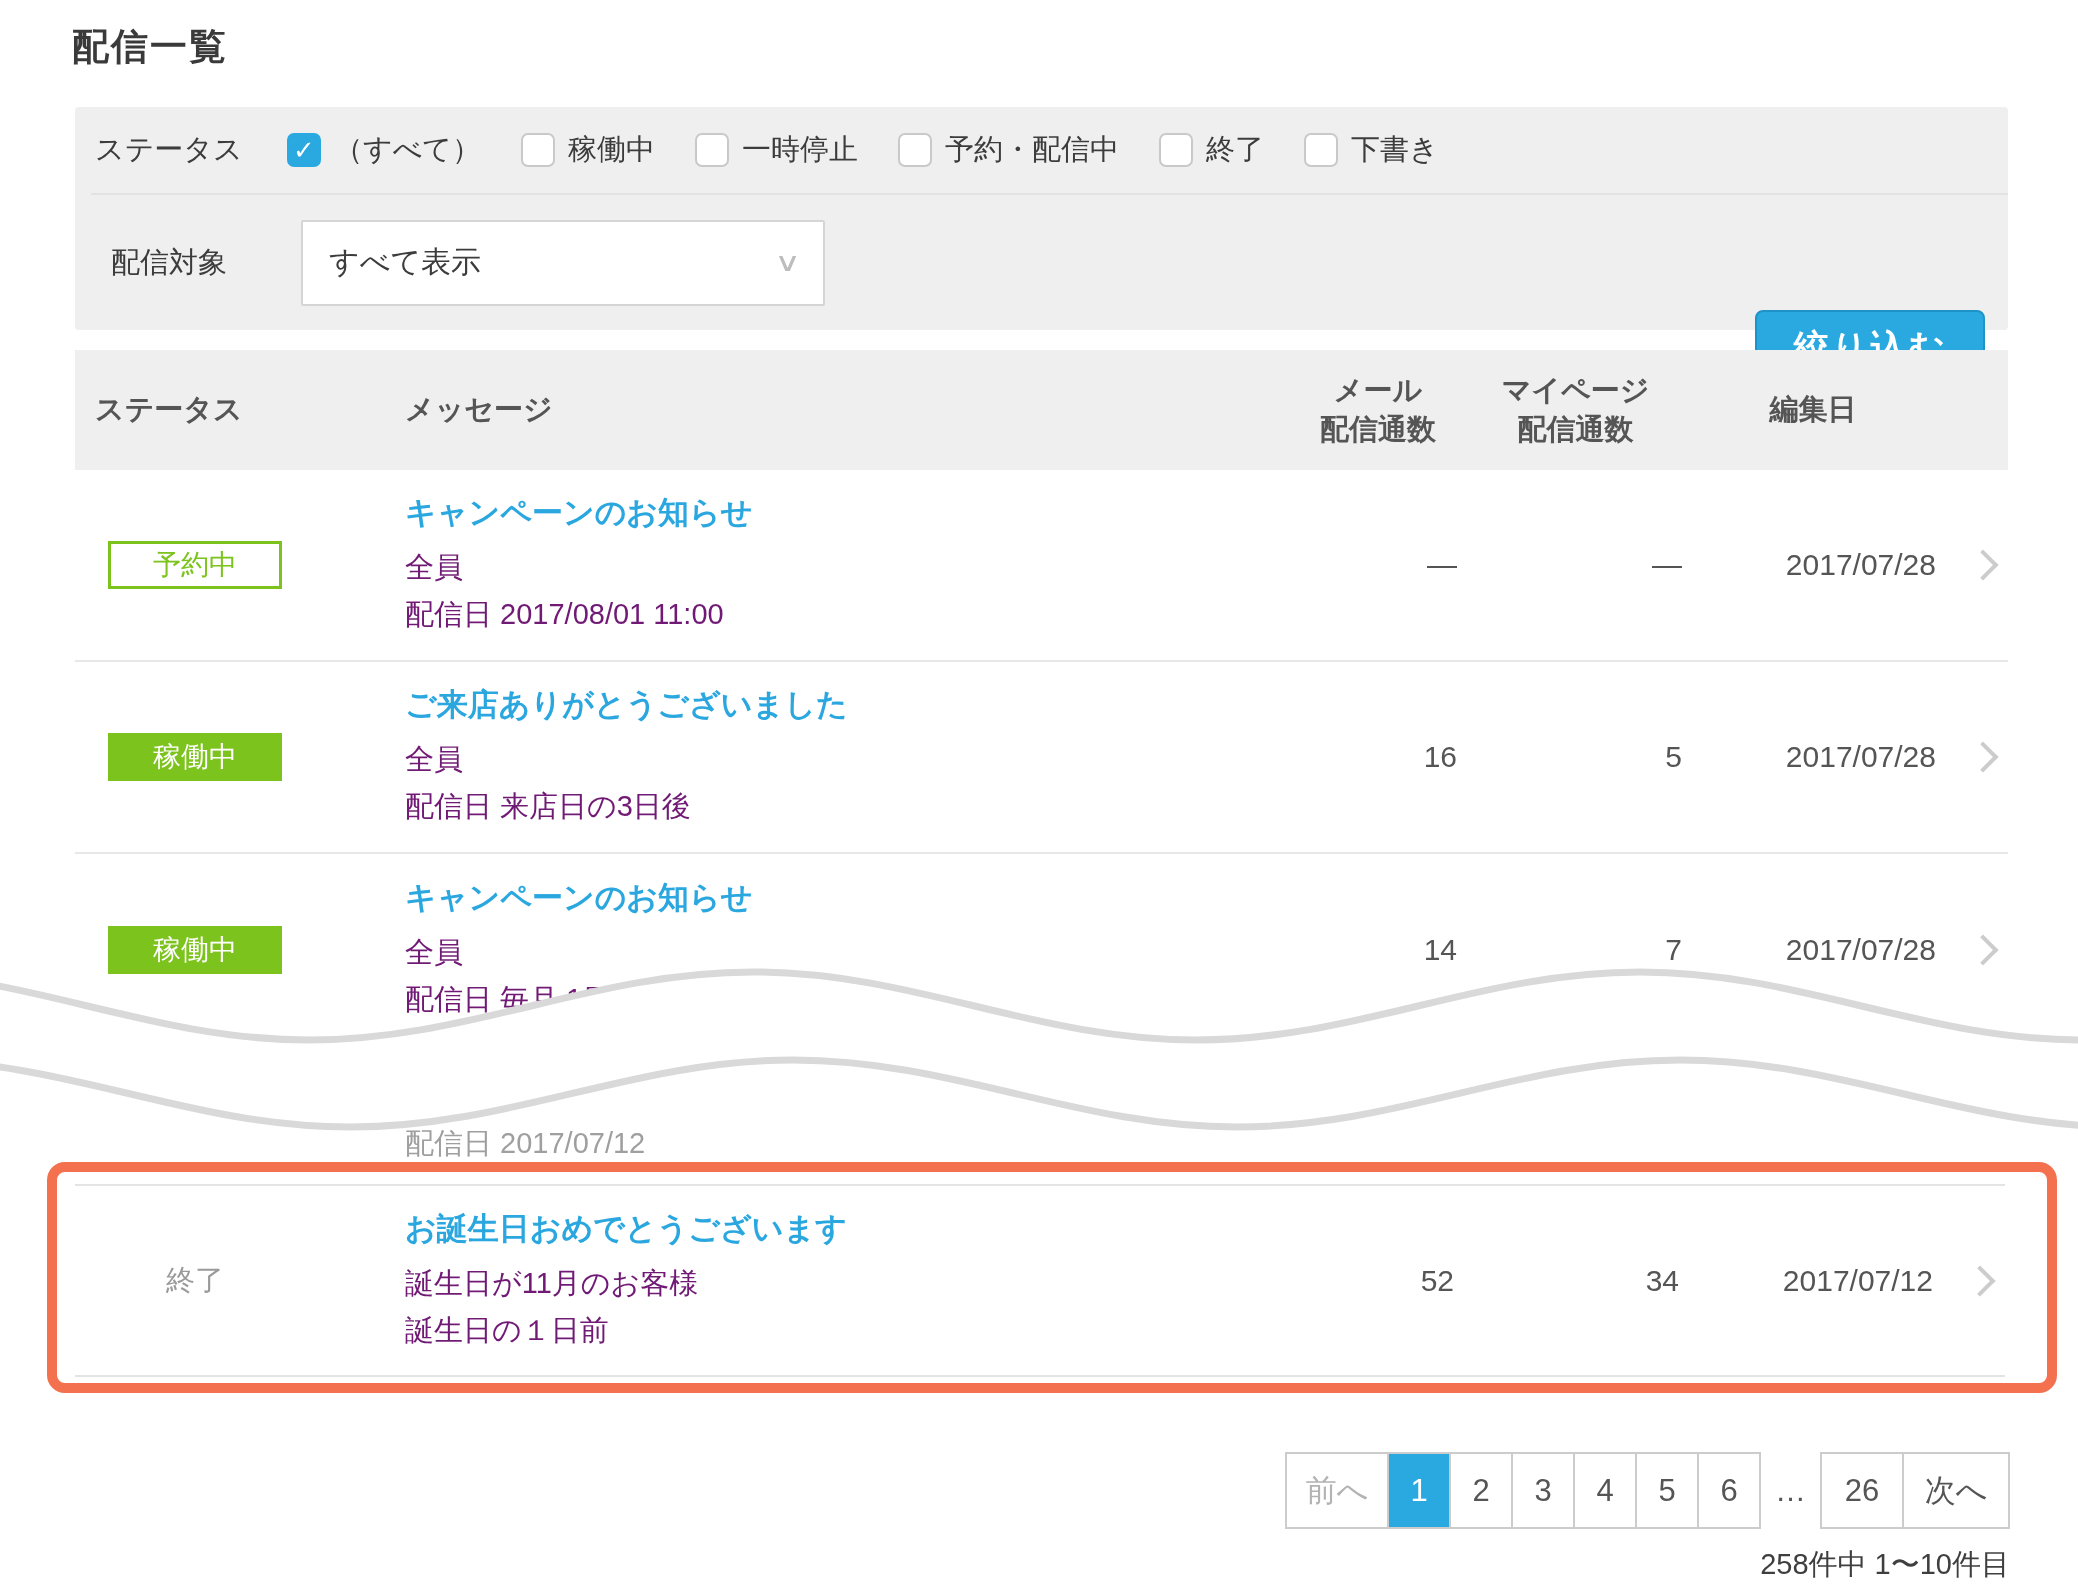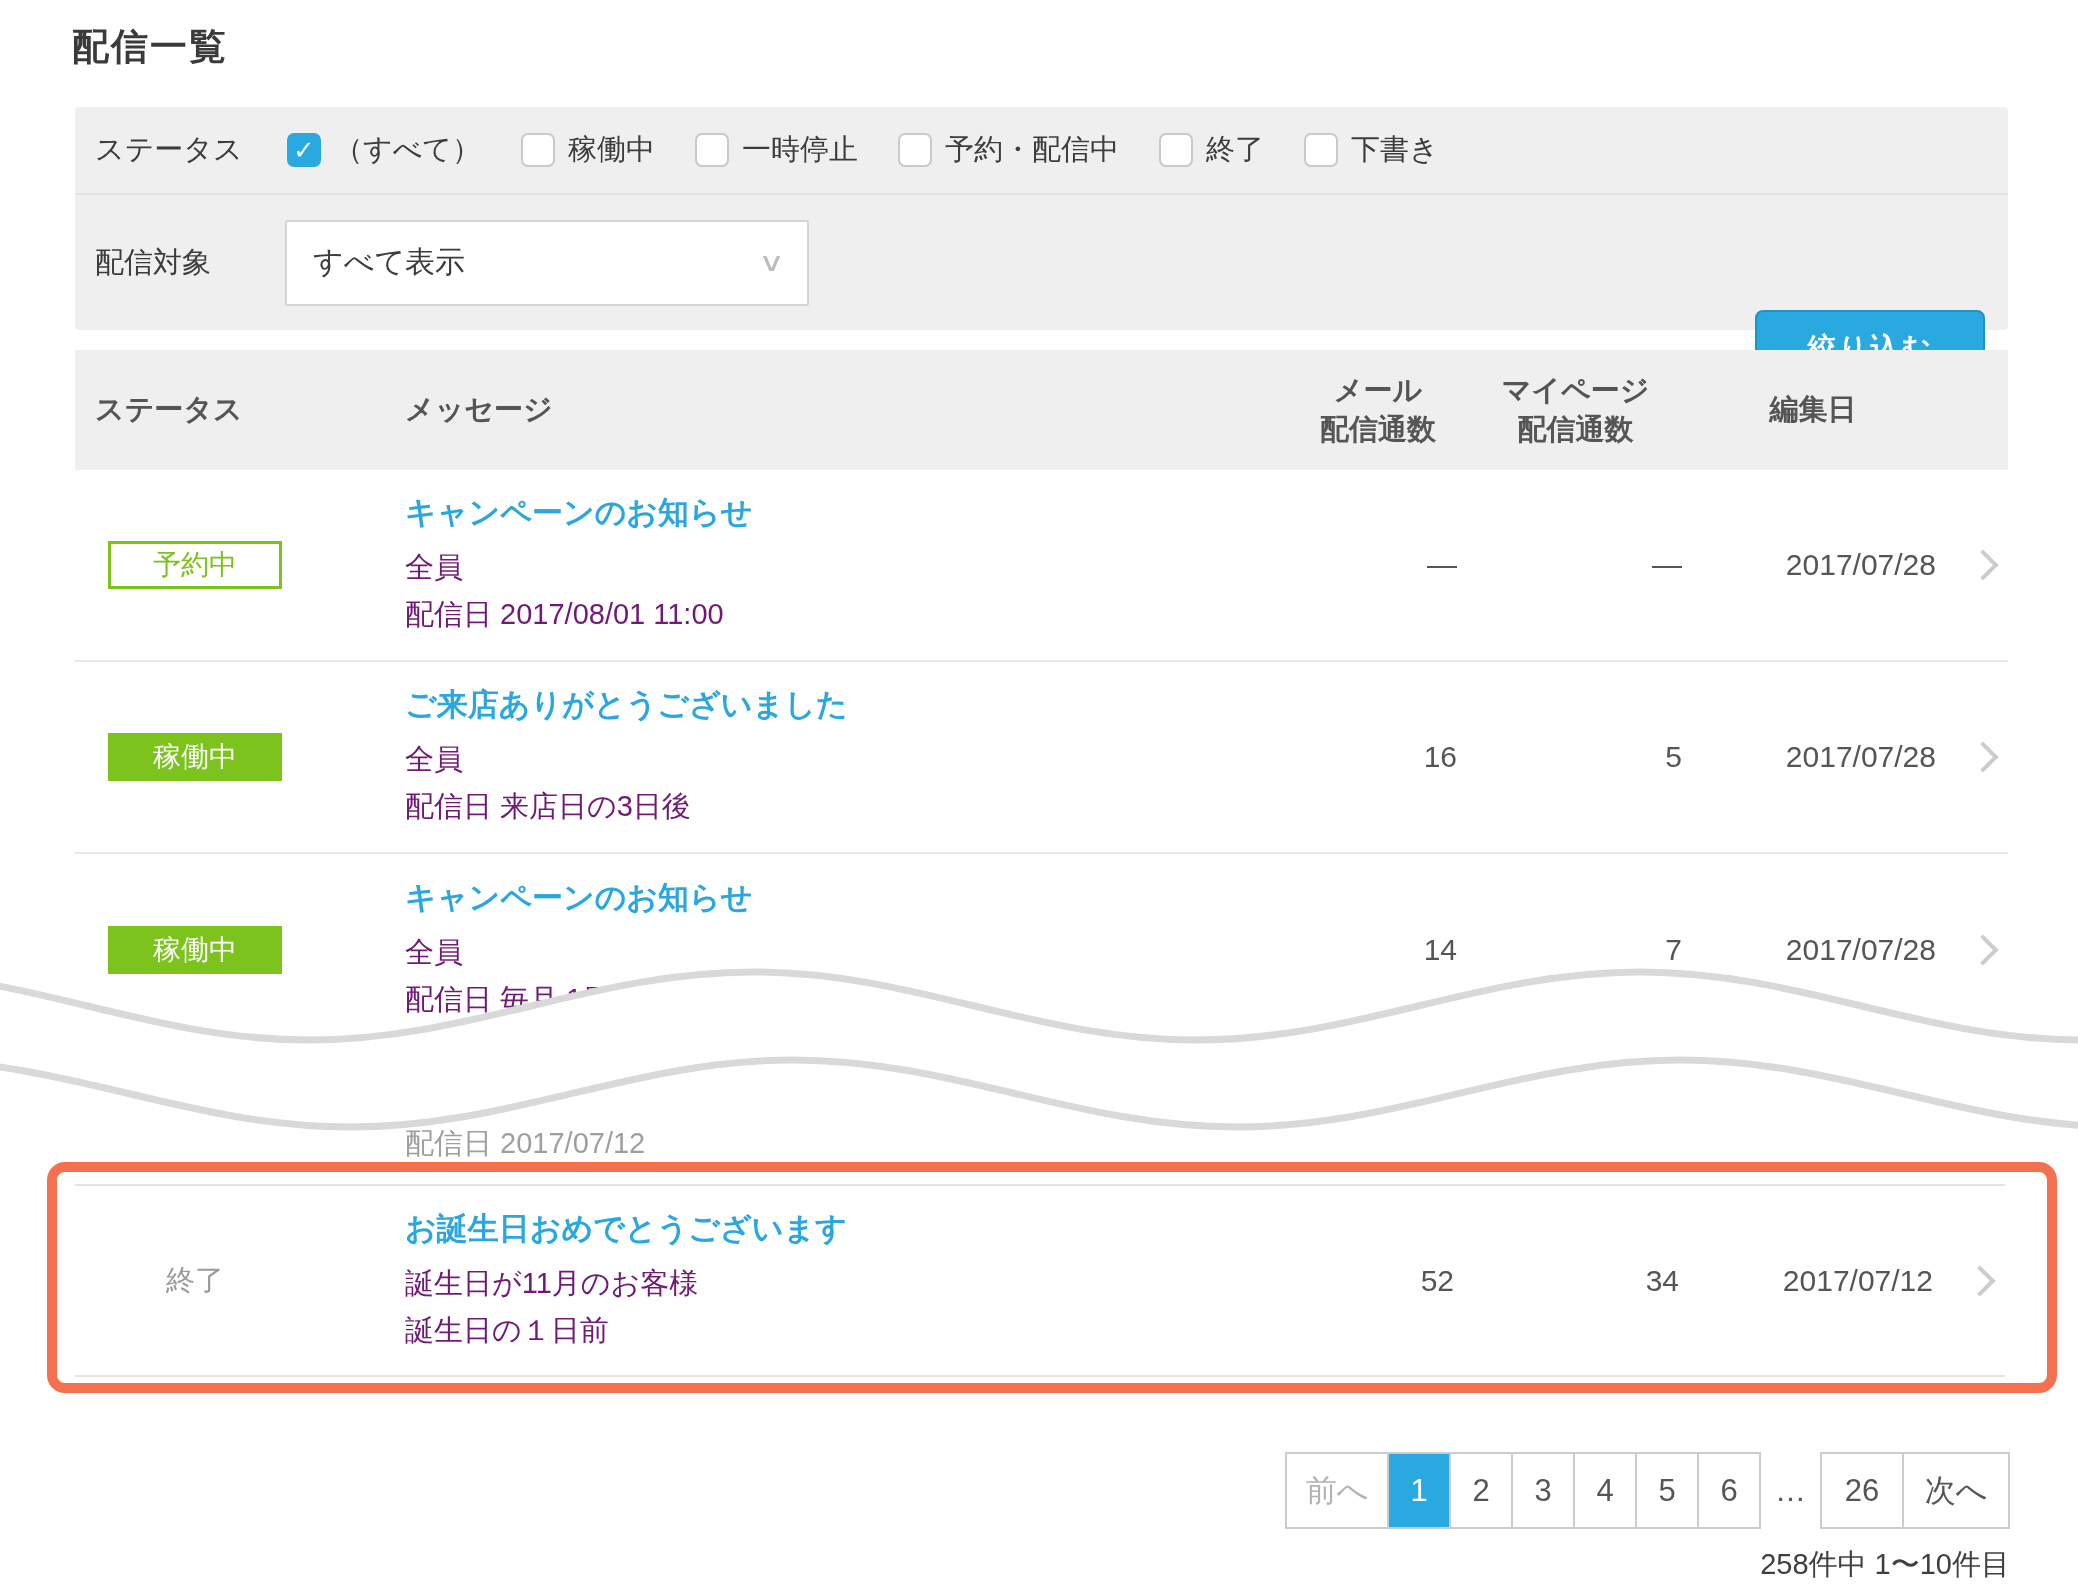--- a/index.html
+++ b/index.html
@@ -10,26 +10,26 @@
   
   .page-title { position:absolute; top:22px; left:72px; font-size:37px; font-weight:bold; color:#3a3a3a; letter-spacing:2px; }
 
   
   .filter-panel { position:absolute; top:107px; left:75px; width:1933px; height:223px; background:#efefef; border-radius:4px; }
   .filter-row1 { height:86px; display:flex; align-items:center; padding-left:20px; font-size:29px; }
   .filter-label { width:192px; color:#3c3c3c; }
   .cb-group { display:flex; align-items:center; margin-right:40px; cursor:pointer; }
   .cb-box { width:34px; height:34px; border-radius:7px; background:#fff; border:2px solid #c9c9c9; margin-right:13px; flex:0 0 auto; }
   .cb-box.checked { background:#29a9e0; border-color:#29a9e0; color:#fff; display:flex; align-items:center; justify-content:center; font-size:26px; font-weight:bold; }
-  .filter-row2 { height:137px; border-top:2px solid #e2e2e2; display:flex; align-items:center; padding-left:20px; position:relative; font-size:29px; }
+  .filter-row2 { height:137px; border-top:2px solid #e2e2e2; display:flex; align-items:center; padding-left:20px; position:relative; font-size:29px;margin-left:16px; }
   .filter-label2 { width:190px; color:#3c3c3c; }
   .select-box { width:524px; height:86px; background:#fff; border:2px solid #d5d5d5; border-radius:2px; display:flex; align-items:center; padding:0 26px; cursor:pointer; }
   .select-box .val { flex:1; font-size:30px; color:#3c3c3c; }
   .select-chevron { color:#bdbdbd; font-size:26px; transform:scaleX(1.4); }
-  .filter-btn { position:absolute; right:23px; top:115px; width:230px; height:77px; background:#29a9e0; border:2px solid #1d93c8; border-radius:8px; color:#fff; font-size:29px; font-weight:bold; display:flex; align-items:center; justify-content:center; cursor:pointer; letter-spacing:2px; }
+  .filter-btn { position:absolute; right:23px; top:115px; width:230px; height:77px; background:#29a9e0; border:2px solid #1d93c8; border-radius:8px; color:#fff; font-size:36px; font-weight:bold; display:flex; align-items:center; justify-content:center; cursor:pointer; letter-spacing:2px; }
 
   
   .grid-cols { display:grid; grid-template-columns:240px 1fr 170px 225px 250px 70px; align-items:center; }
   .thead { position:absolute; top:350px; left:75px; width:1933px; height:120px; background:#efefef; font-weight:bold; color:#555; font-size:29px; }
   .th-status { padding-left:20px; }
   .th-message { padding-left:90px; }
   .th-center { text-align:center; line-height:1.35; }
 
   .rows { position:absolute; top:470px; left:75px; width:1933px; }
   .trow { height:192px; border-bottom:2px solid #e8e8e8; position:relative; }

